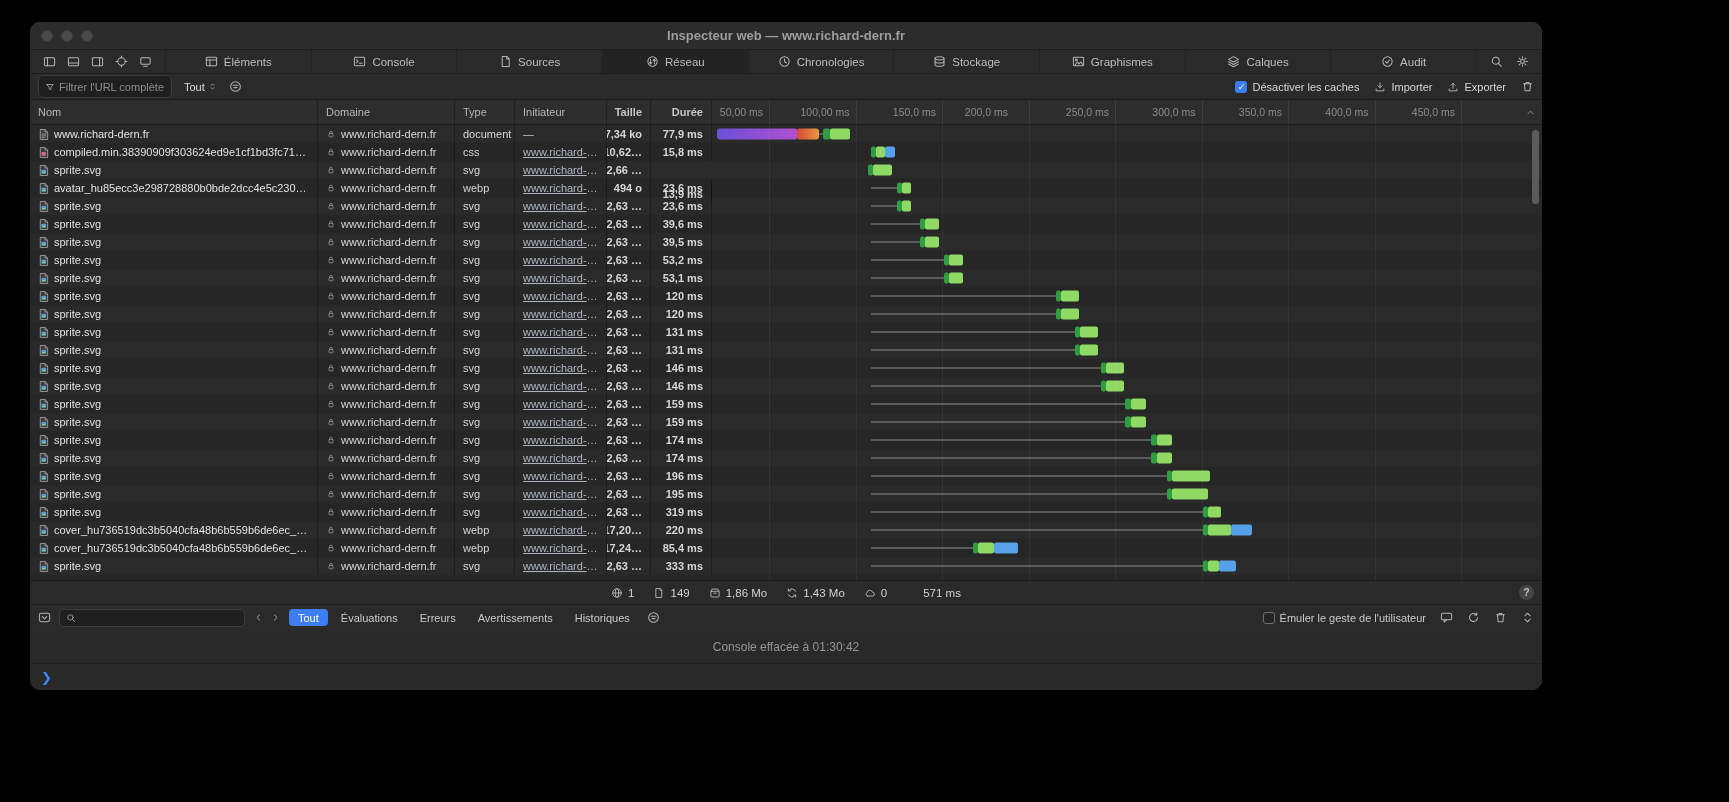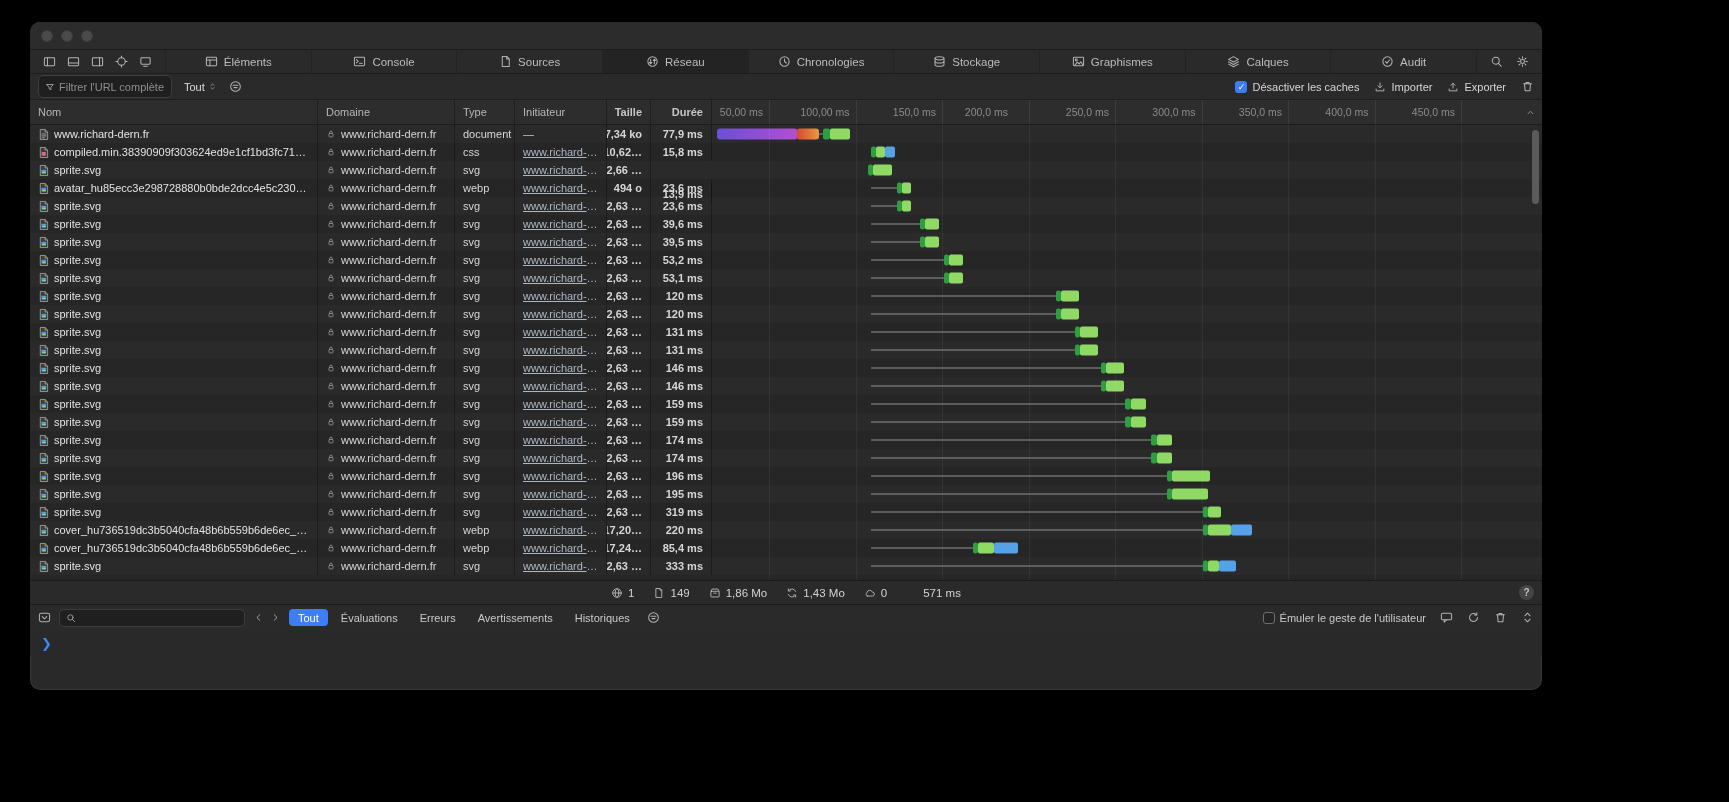--- a/index.html
+++ b/index.html
@@ -86,20 +86,21 @@
 <body>
 
 <div class="window">
 
   <div class="titlebar">
     <div class="lights">
       <span class="light"></span>
       <span class="light"></span>
       <span class="light"></span>
     </div>
+    <div class="wtitle">Inspecteur web — www.richard-dern.fr</div>
   </div>
 
   <div class="tabbar">
     <div class="tool-icons">
       <span class="icon">
           <svg width="13" height="13" viewBox="0 0 14 14" fill="none" stroke="currentColor" stroke-width="1.1" stroke-linecap="round" stroke-linejoin="round">
             <rect x="1.5" y="3" width="11" height="8.5" rx="1"></rect>
             <line x1="4.8" y1="3" x2="4.8" y2="11.5"></line>
           </svg>
         </span>
@@ -1299,18 +1300,21 @@
         </span>
       <span class="icon">
           <svg width="13" height="13" viewBox="0 0 14 14" fill="none" stroke="currentColor" stroke-width="1.1" stroke-linecap="round" stroke-linejoin="round">
             <path d="M4.2 5.2L7 2.4l2.8 2.8"></path>
             <path d="M4.2 8.8L7 11.6l2.8-2.8"></path>
           </svg>
         </span>
     </div>
   </div>
 
+  <div class="consolemsg">
+    <span>Console effacée à 01:30:42</span>
+  </div>
 
   <div class="promptrow">
     <span class="prompt">❯</span>
   </div>
 
 </div>
 
 </body></html>

